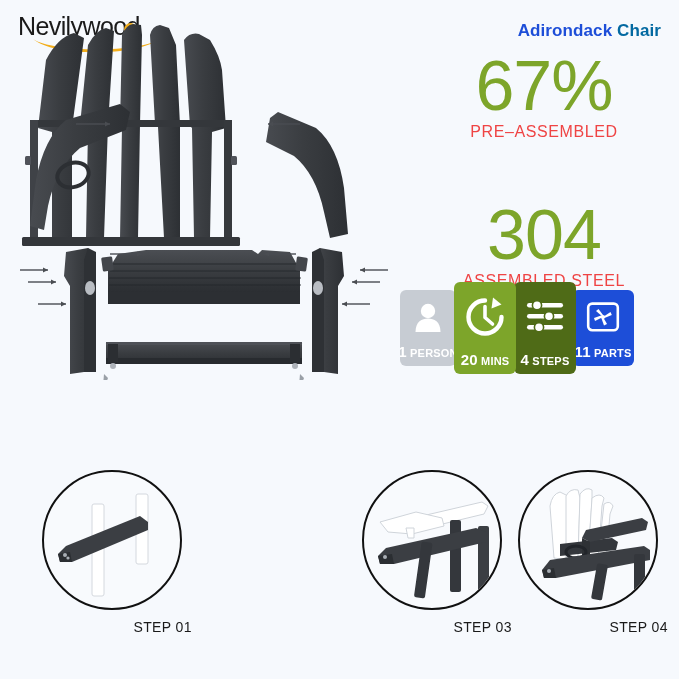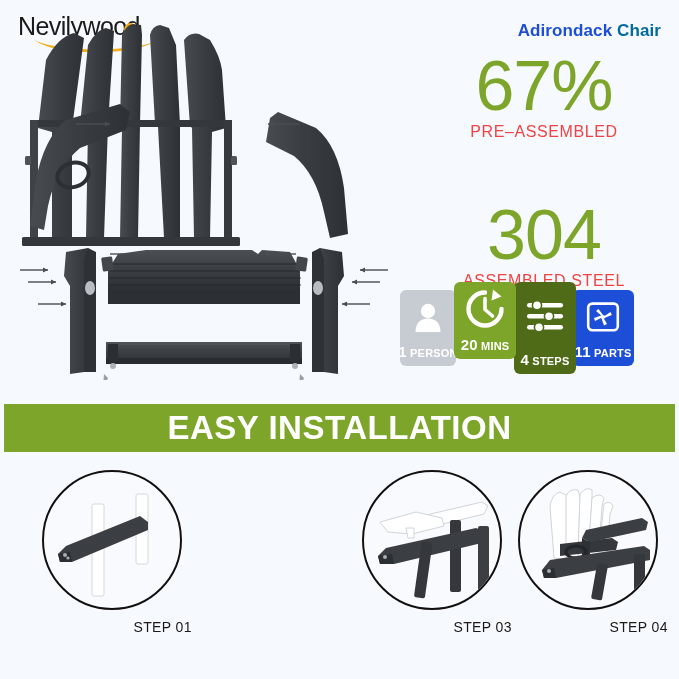--- a/index.html
+++ b/index.html
@@ -53,21 +53,21 @@
     position: absolute; border-radius: 6px;
     display: flex; flex-direction: column; align-items: center;
     justify-content: flex-end; color: #fff; overflow: hidden;
   }
   .badge-icon { flex: 1; display: flex; align-items: center; justify-content: center; width: 100%; }
   .badge-label { font-size: 11px; font-weight: bold; letter-spacing: 0.2px;
                  padding-bottom: 6px; white-space: nowrap; }
   .badge-label .num { font-size: 15px; }
 
   #badge-person { left: 0px;   top: 8px;  width: 56px; height: 76px; background: #c7ccd3; }
-  #badge-mins   { left: 54px;  top: 0px;  width: 62px; height: 77px; background: #7da52a; z-index:3; }
+  #badge-mins   { left: 54px;  top: 0px;  width: 62px; height: 92px; background: #7da52a; z-index:3; }
   #badge-steps  { left: 114px; top: 0px;  width: 62px; height: 92px; background: #4f6b17; z-index:2; }
   #badge-parts  { left: 172px; top: 8px;  width: 62px; height: 76px; background: #1d4ed8; }
 
   
   #diagram { position: absolute; left: 0; top: 20px; width: 400px; height: 360px; }
 
   
   #banner {
     position: absolute; left: 4px; top: 404px; width: 671px; height: 48px;
     background: #7da52a; display: flex; align-items: center; justify-content: center;
@@ -268,23 +268,20 @@
         <circle cx="113" cy="346" r="3" fill="#aeb3ba"></circle>
         <circle cx="295" cy="346" r="3" fill="#aeb3ba"></circle>
         <g fill="#9aa0a7">
           <path d="M104 354 l4 4 l-3 8 l-2 0 z"></path>
           <path d="M300 354 l4 4 l-3 8 l-2 0 z"></path>
         </g>
       </g>
     </svg>
   </div>
 
-  <div id="banner">
-    <span id="banner-text">EASY INSTALLATION</span>
-  </div>
 
   <div id="steps">
 
     <div class="step" style="left:32px;">
       <div class="step-circle">
         <svg width="140" height="140" viewBox="0 0 140 140">
           <rect x="48" y="32" width="12" height="92" rx="2" fill="#ffffff" stroke="#d4d8de" stroke-width="1"></rect>
           <rect x="92" y="22" width="12" height="70" rx="2" fill="#ffffff" stroke="#d4d8de" stroke-width="1"></rect>
           <path d="M14 82 L22 74 L96 44 L104 50 L104 58 L28 90 L16 90 Z" fill="#3b3e43"></path>
           <path d="M14 82 L16 90 L28 90 L26 80 Z" fill="#2b2e32"></path>

